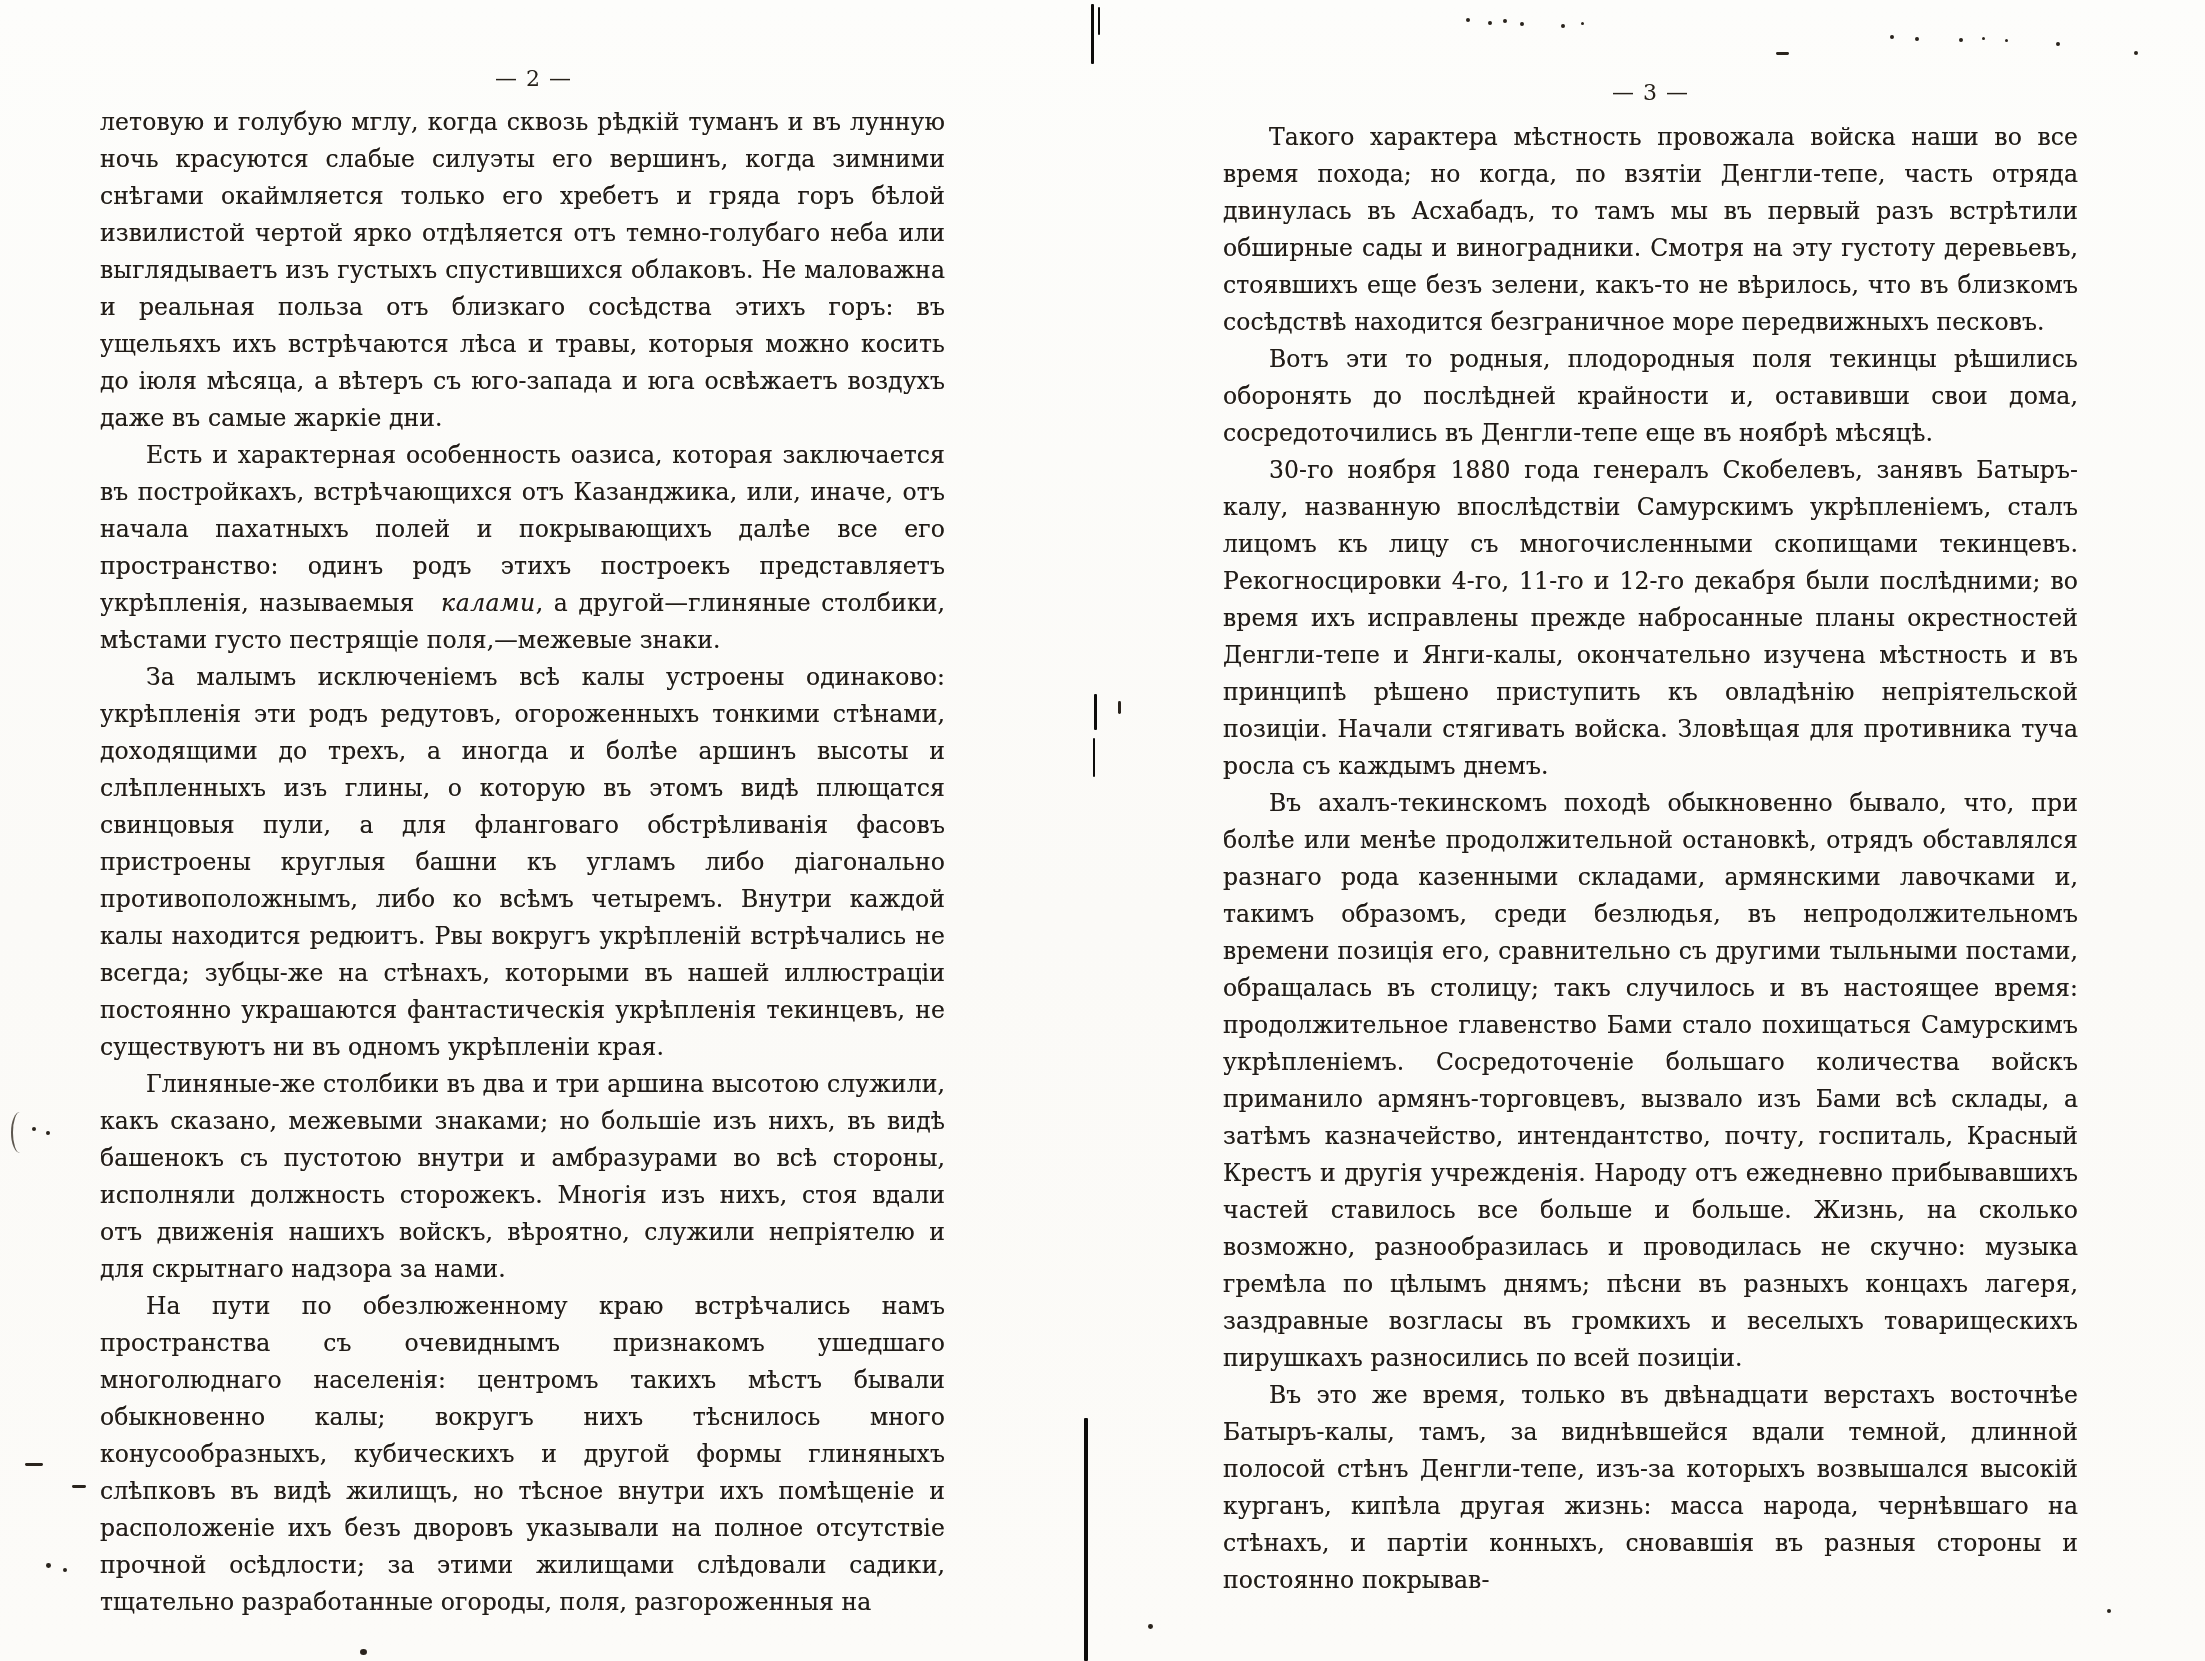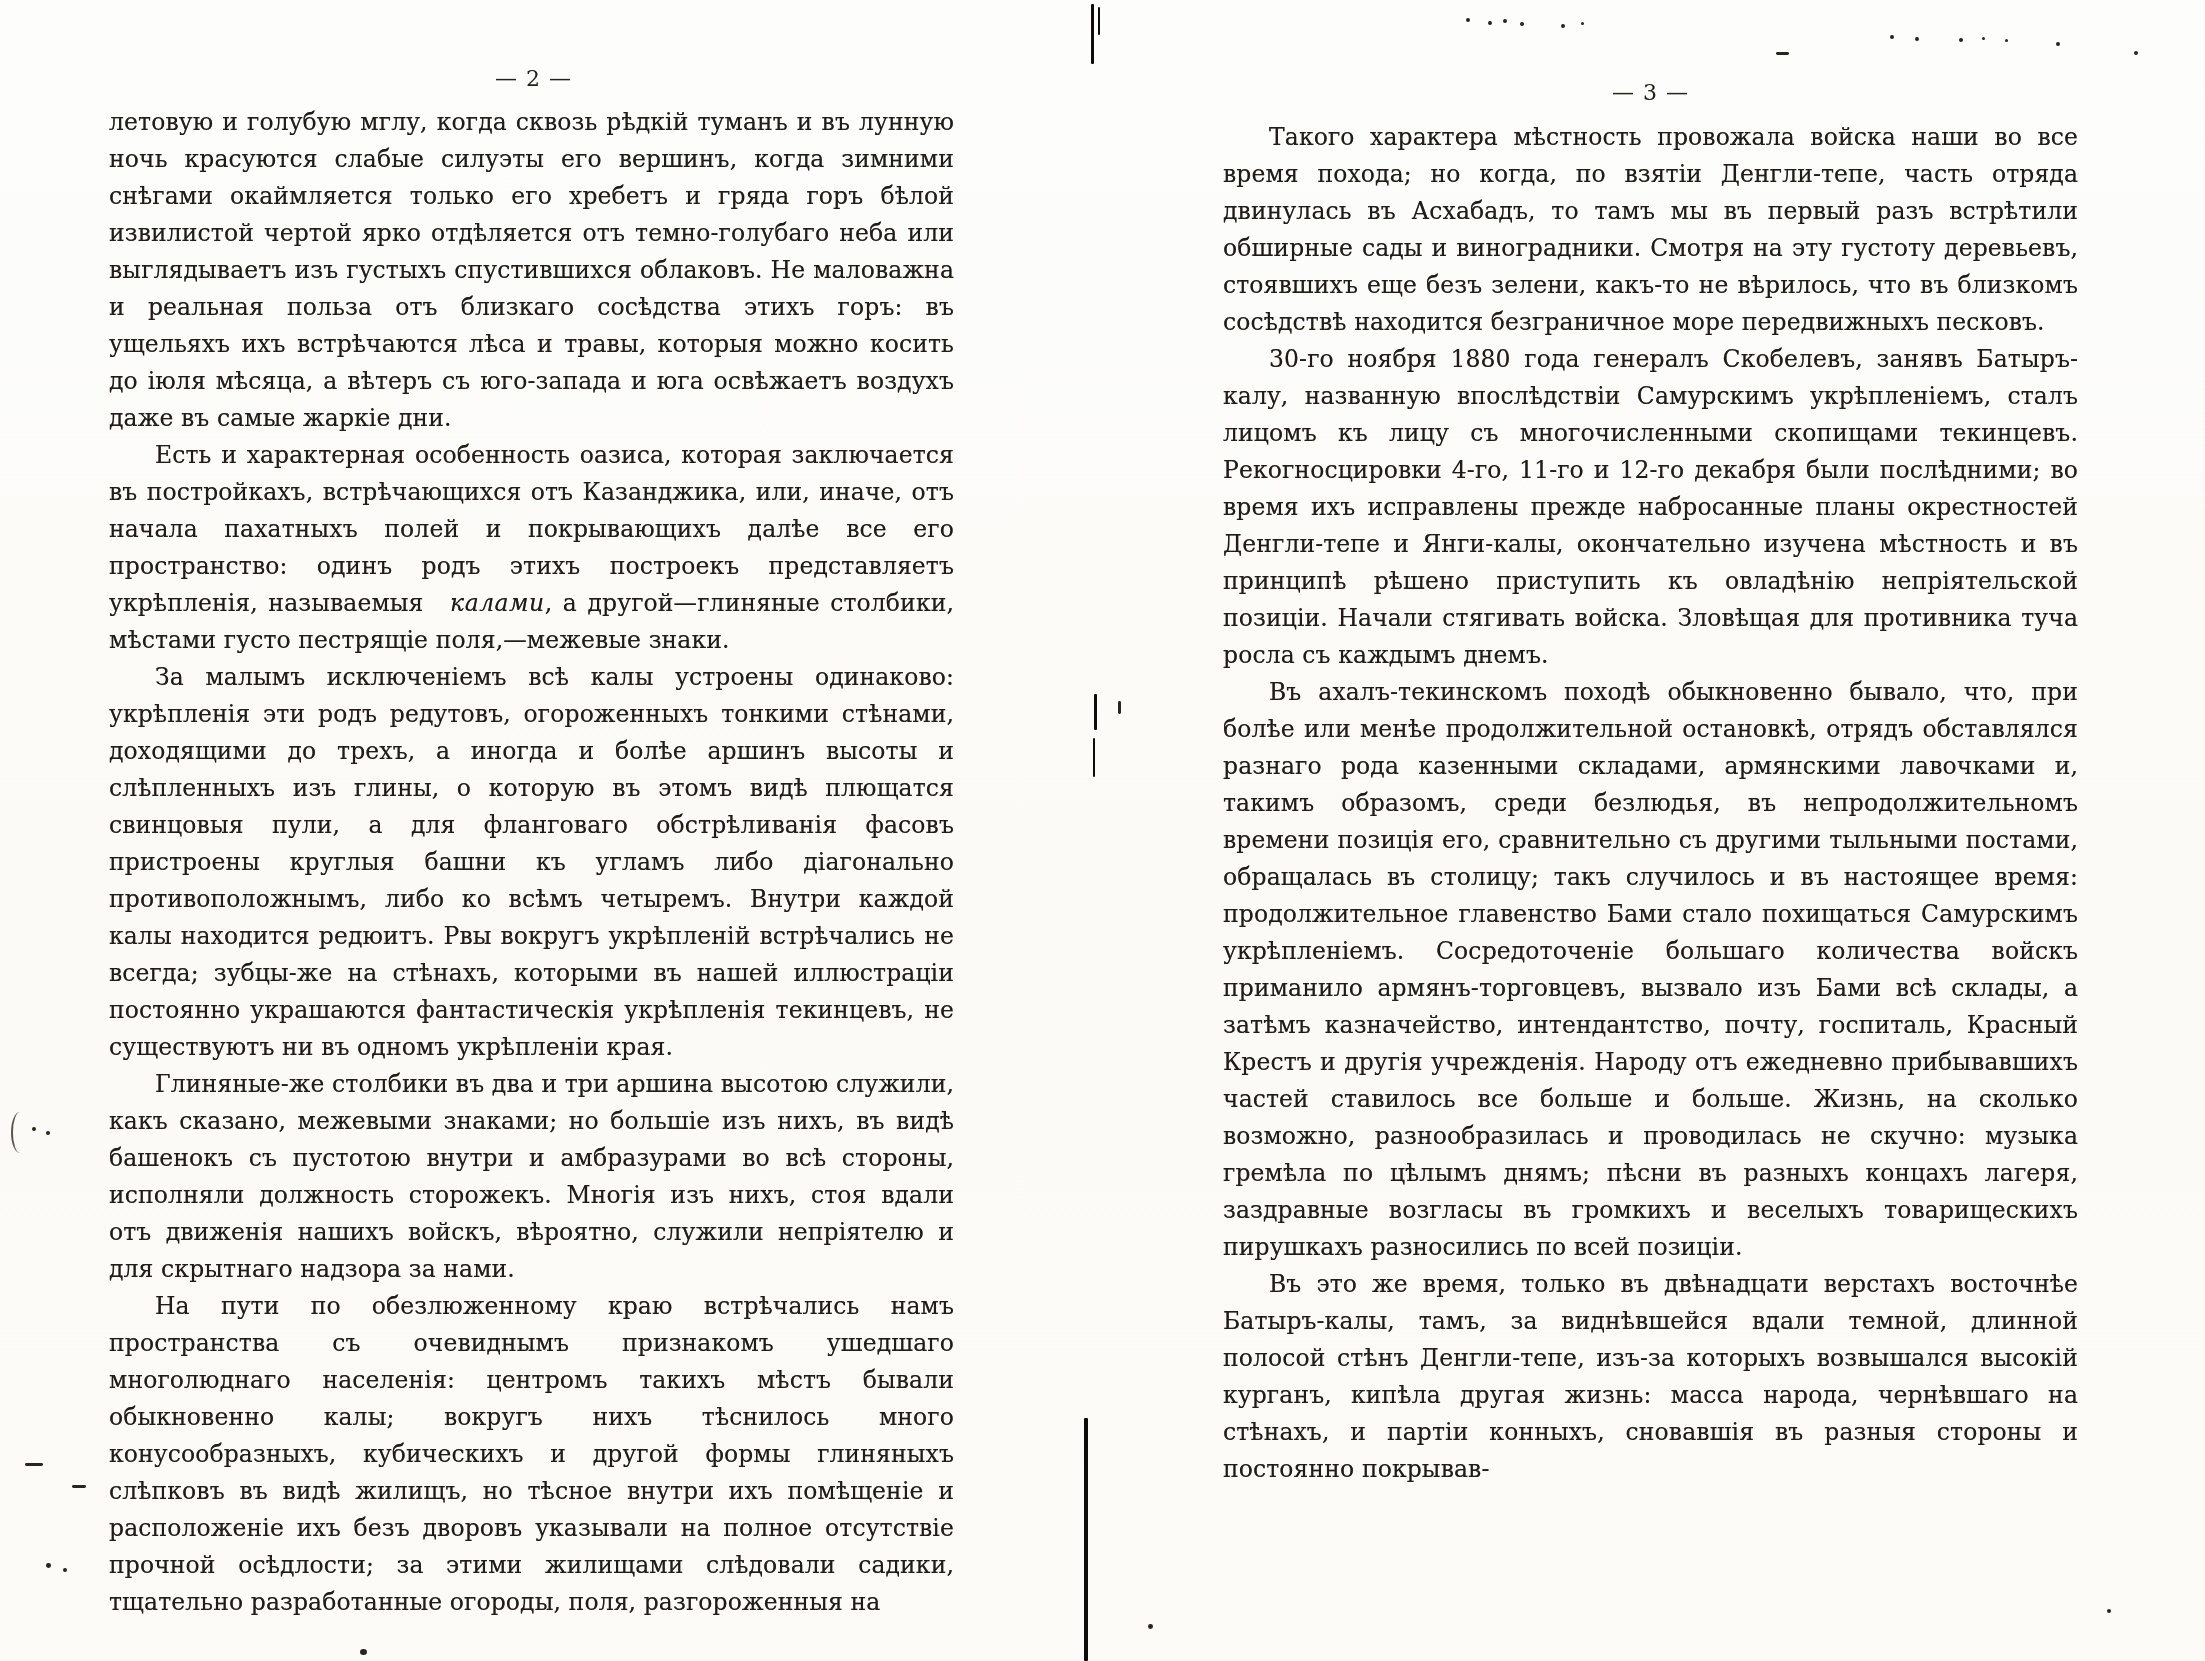--- a/index.html
+++ b/index.html
@@ -41,21 +41,21 @@
     text-indent: 0;
   }
   .text-block em {
     font-style: italic;
     letter-spacing: 0.5px;
     margin-left: 16px;
   }
   
   .page-left  { left: 0; top: 0; width: 1078px; height: 1661px; }
   .page-left  .page-number { top: 66px; left: 111px; width: 845px; }
-  .page-left  .text-block  { left: 109px; top: 104px; width: 845px; }
+  .page-left  .text-block  { left: 100px; top: 104px; width: 845px; }
   
   .page-right { left: 1174px; top: 0; width: 1031px; height: 1661px; }
   .page-right .page-number { top: 80px; left: 49px; width: 855px; }
   .page-right .text-block  { left: 49px; top: 119px; width: 855px; }
   
   .gutter-seg {
     position: absolute;
     background: #0d0c0b;
     border-radius: 1px;
   }
@@ -93,20 +93,21 @@
       <p>За малымъ исключеніемъ всѣ калы устроены одинаково: укрѣпленія эти родъ редутовъ, огороженныхъ тонкими стѣнами, доходящими до трехъ, а иногда и болѣе аршинъ высоты и слѣпленныхъ изъ глины, о которую въ этомъ видѣ плющатся свинцовыя пули, а для фланговаго обстрѣливанія фасовъ пристроены круглыя башни къ угламъ либо діагонально противоположнымъ, либо ко всѣмъ четыремъ. Внутри каждой калы находится редюитъ. Рвы вокругъ укрѣпленій встрѣчались не всегда; зубцы-же на стѣнахъ, которыми въ нашей иллюстраціи постоянно украшаются фантастическія укрѣпленія текинцевъ, не существуютъ ни въ одномъ укрѣпленіи края.</p>
       <p>Глиняные-же столбики въ два и три аршина высотою служили, какъ сказано, межевыми знаками; но большіе изъ нихъ, въ видѣ башенокъ съ пустотою внутри и амбразурами во всѣ стороны, исполняли должность сторожекъ. Многія изъ нихъ, стоя вдали отъ движенія нашихъ войскъ, вѣроятно, служили непріятелю и для скрытнаго надзора за нами.</p>
       <p>На пути по обезлюженному краю встрѣчались намъ пространства съ очевиднымъ признакомъ ушедшаго многолюднаго населенія: центромъ такихъ мѣстъ бывали обыкновенно калы; вокругъ нихъ тѣснилось много конусообразныхъ, кубическихъ и другой формы глиняныхъ слѣпковъ въ видѣ жилищъ, но тѣсное внутри ихъ помѣщеніе и расположеніе ихъ безъ дворовъ указывали на полное отсутствіе прочной осѣдлости; за этими жилищами слѣдовали садики, тщательно разработанные огороды, поля, разгороженныя на</p>
     </div>
   </div>
 
   <div class="page page-right">
     <div class="page-number">— 3 —</div>
     <div class="text-block">
       <p>Такого характера мѣстность провожала войска наши во все время похода; но когда, по взятіи Денгли-тепе, часть отряда двинулась въ Асхабадъ, то тамъ мы въ первый разъ встрѣтили обширные сады и виноградники. Смотря на эту густоту деревьевъ, стоявшихъ еще безъ зелени, какъ-то не вѣрилось, что въ близкомъ сосѣдствѣ находится безграничное море передвижныхъ песковъ.</p>
+      <p>Вотъ эти то родныя, плодородныя поля текинцы рѣшились оборонять до послѣдней крайности и, оставивши свои дома, сосредоточились въ Денгли-тепе еще въ ноябрѣ мѣсяцѣ.</p>
       <p>30-го ноября 1880 года генералъ Скобелевъ, занявъ Батыръ-калу, названную впослѣдствіи Самурскимъ укрѣпленіемъ, сталъ лицомъ къ лицу съ многочисленными скопищами текинцевъ. Рекогносцировки 4-го, 11-го и 12-го декабря были послѣдними; во время ихъ исправлены прежде набросанные планы окрестностей Денгли-тепе и Янги-калы, окончательно изучена мѣстность и въ принципѣ рѣшено приступить къ овладѣнію непріятельской позиціи. Начали стягивать войска. Зловѣщая для противника туча росла съ каждымъ днемъ.</p>
       <p>Въ ахалъ-текинскомъ походѣ обыкновенно бывало, что, при болѣе или менѣе продолжительной остановкѣ, отрядъ обставлялся разнаго рода казенными складами, армянскими лавочками и, такимъ образомъ, среди безлюдья, въ непродолжительномъ времени позиція его, сравнительно съ другими тыльными постами, обращалась въ столицу; такъ случилось и въ настоящее время: продолжительное главенство Бами стало похищаться Самурскимъ укрѣпленіемъ. Сосредоточеніе большаго количества войскъ приманило армянъ-торговцевъ, вызвало изъ Бами всѣ склады, а затѣмъ казначейство, интендантство, почту, госпиталь, Красный Крестъ и другія учрежденія. Народу отъ ежедневно прибывавшихъ частей ставилось все больше и больше. Жизнь, на сколько возможно, разнообразилась и проводилась не скучно: музыка гремѣла по цѣлымъ днямъ; пѣсни въ разныхъ концахъ лагеря, заздравные возгласы въ громкихъ и веселыхъ товарищескихъ пирушкахъ разносились по всей позиціи.</p>
       <p>Въ это же время, только въ двѣнадцати верстахъ восточнѣе Батыръ-калы, тамъ, за виднѣвшейся вдали темной, длинной полосой стѣнъ Денгли-тепе, изъ-за которыхъ возвышался высокій курганъ, кипѣла другая жизнь: масса народа, чернѣвшаго на стѣнахъ, и партіи конныхъ, сновавшія въ разныя стороны и постоянно покрывав-</p>
     </div>
   </div>
 
   <div class="gutter-seg seg-top-a"></div>
   <div class="gutter-seg seg-top-b"></div>
   <div class="gutter-seg seg-mid-a"></div>
   <div class="gutter-seg seg-mid-b"></div>

